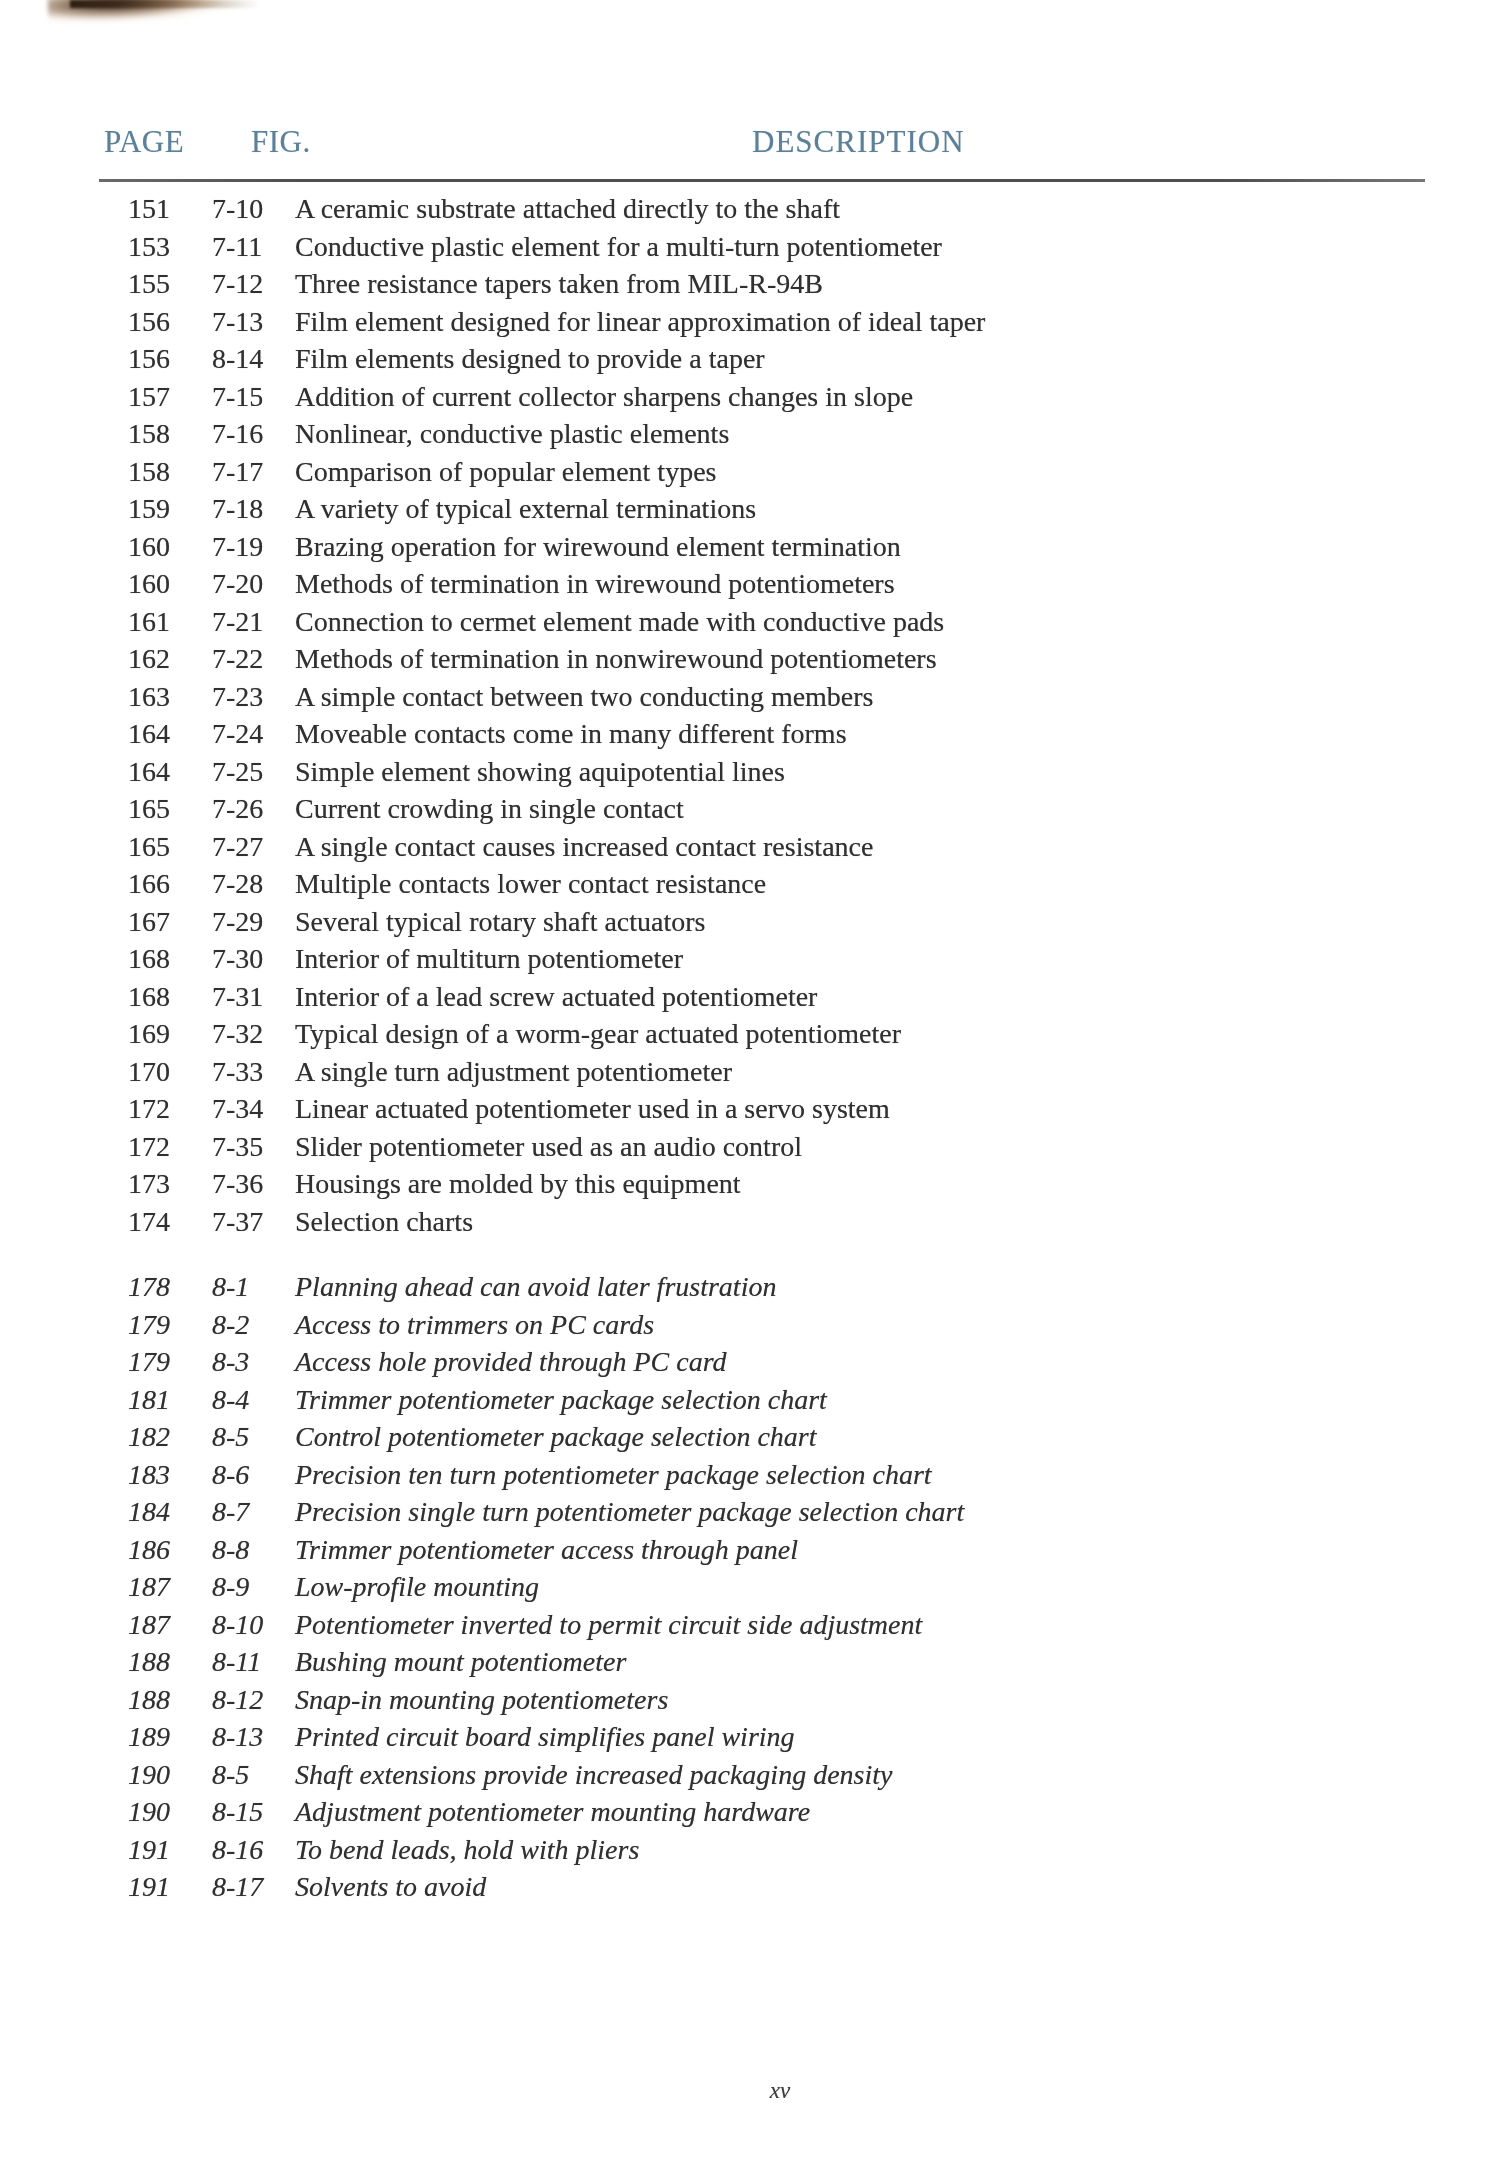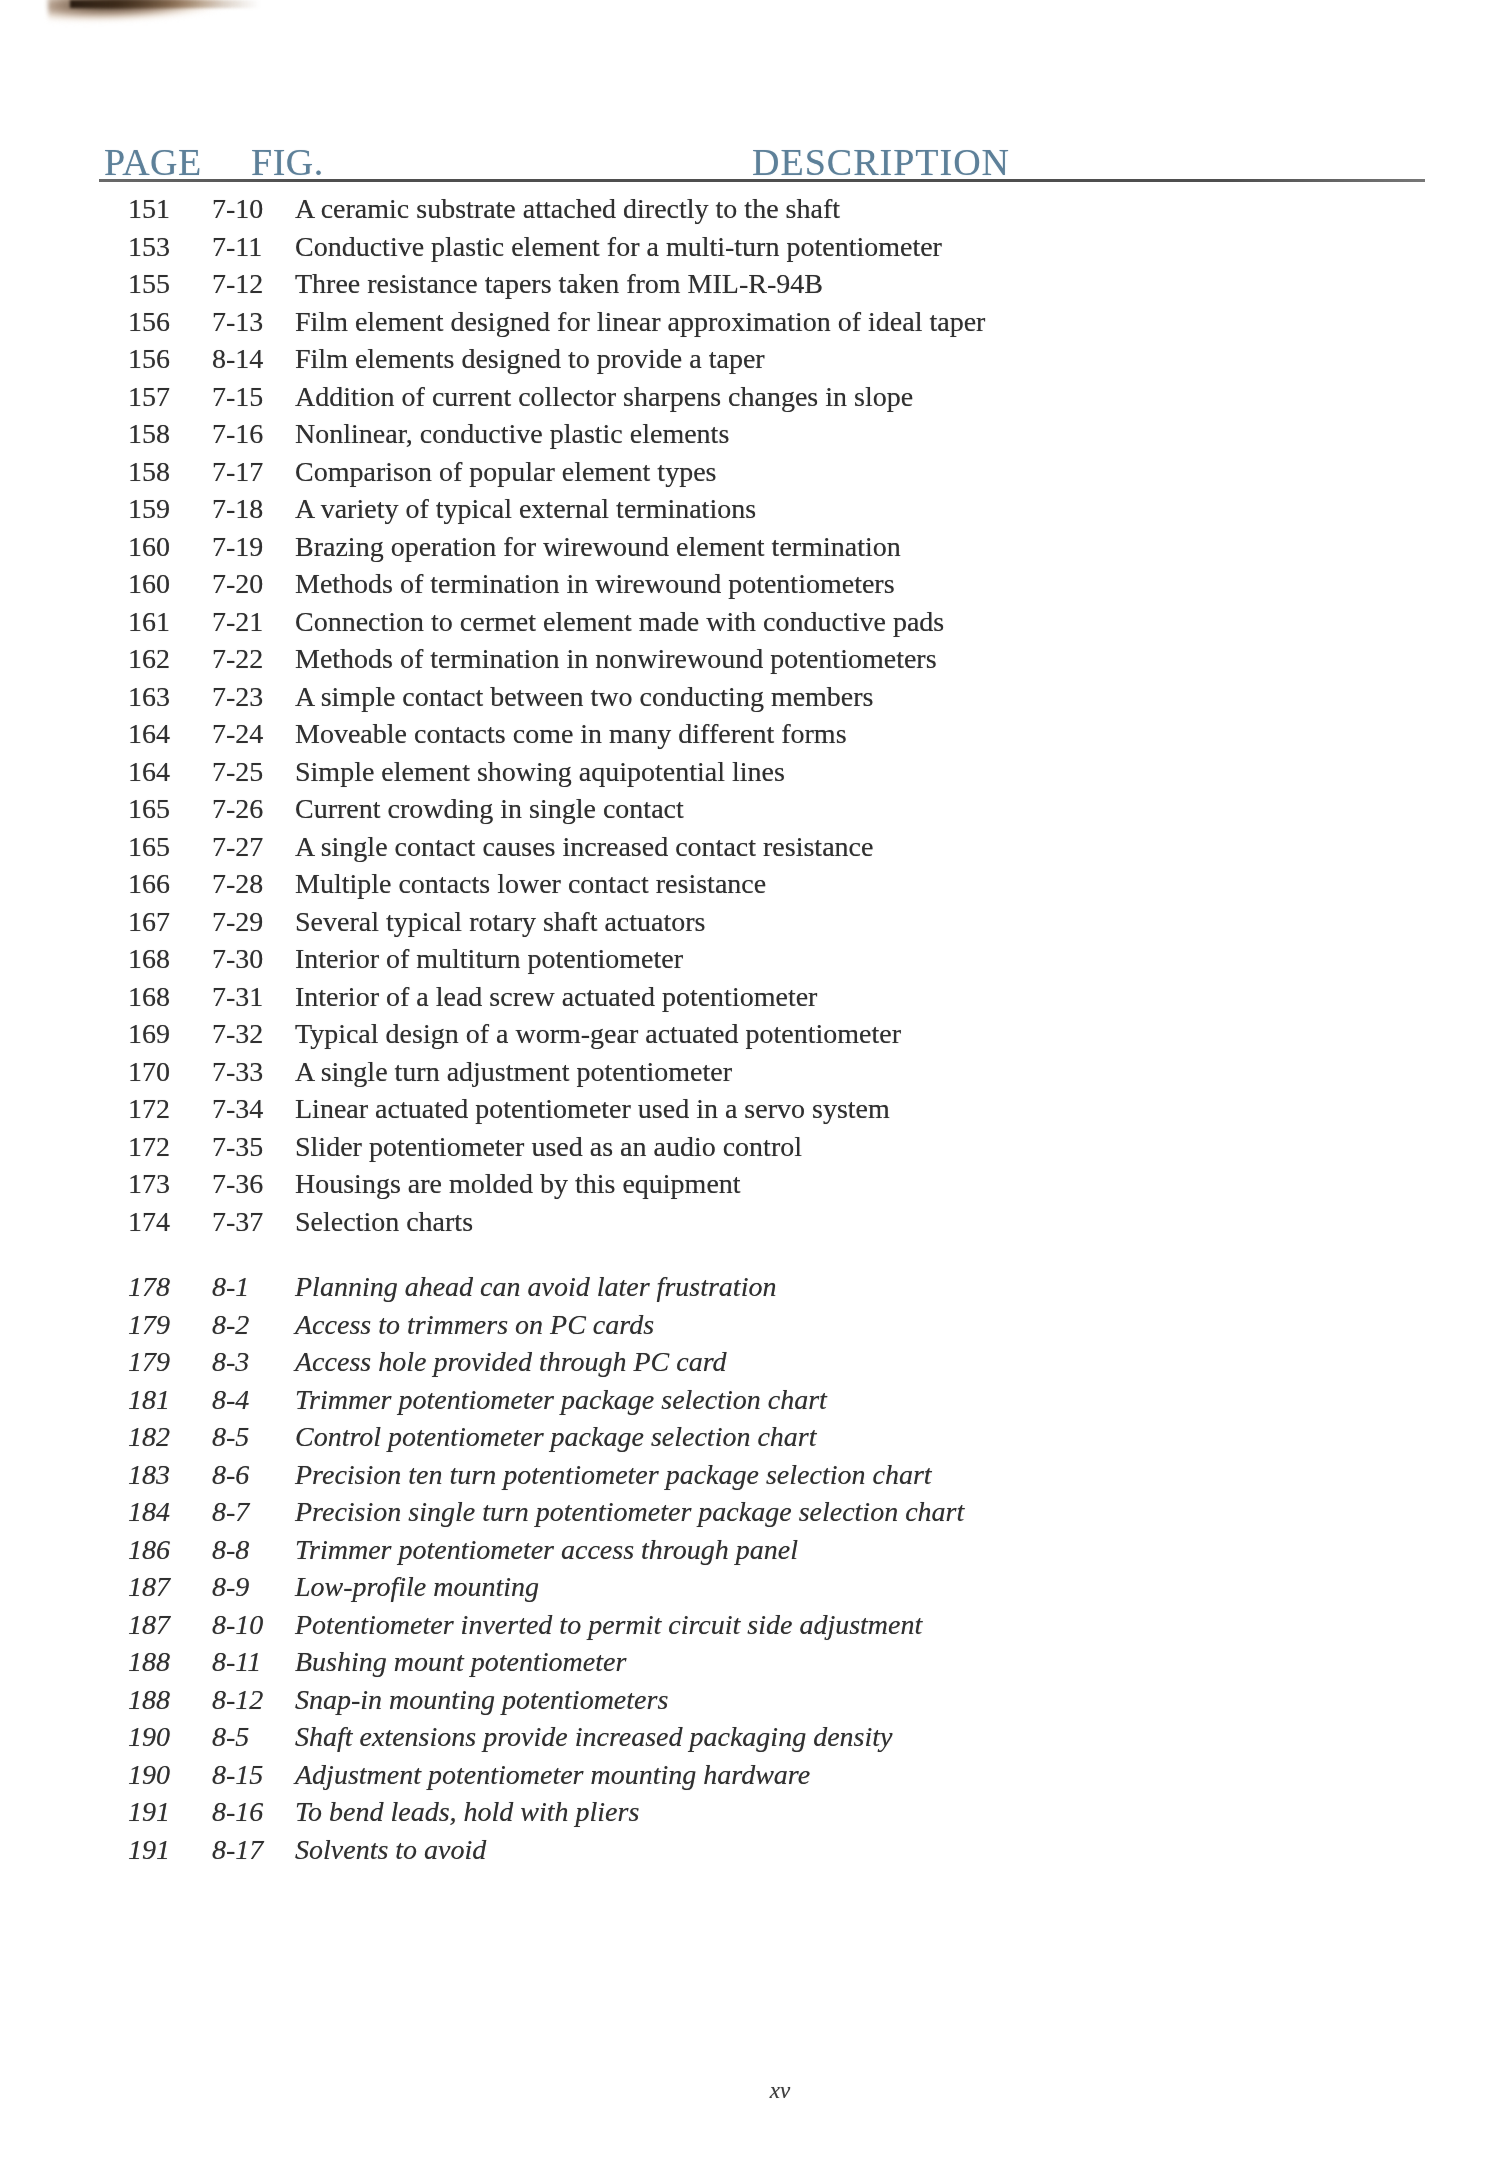--- a/index.html
+++ b/index.html
@@ -27,23 +27,23 @@
     transform: rotate(-2deg);
     filter: blur(2px);
   }
   .corner-smudge2 {
     position: absolute;
     top: 0; left: 70px;
     width: 190px; height: 8px;
     background: linear-gradient(to right, rgba(30,18,8,0.9), rgba(120,85,50,0.5) 60%, transparent);
     filter: blur(1.5px);
   }
-  .header-row { position: absolute; top: 140px; left: 0; width: 100%; height: 40px;
+  .header-row { position: absolute; top: 124px; left: 0; width: 100%; height: 40px;
     color: var(--header-color, #5d8099);
-    font-size: 38px; letter-spacing: 0.5px;
+    font-size: 31px; letter-spacing: 0.5px;
     text-shadow: 0 0 1px rgba(93,128,153,0.45);
   }
   .header-row .h-page { position: absolute; left: 104px; }
   .header-row .h-fig  { position: absolute; left: 243px; margin-left: 8px; }
   .header-row .h-desc { position: absolute; left: 752px; letter-spacing: 1px; }
   .rule {
     position: absolute; top: 179px; left: 99px;
     width: 1326px; height: 3px;
     background: linear-gradient(to right, #6a6a6a, var(--rule-color,#4f4f4f) 15%, var(--rule-color,#4f4f4f) 85%, #777);
   }
@@ -282,20 +282,25 @@
           <span class="cell-page">188</span>
           <span class="cell-fig">8-11</span>
           <span class="cell-desc">Bushing mount potentiometer</span>
         </div>
         <div class="toc-row">
           <span class="cell-page">188</span>
           <span class="cell-fig">8-12</span>
           <span class="cell-desc">Snap-in mounting potentiometers</span>
         </div>
         <div class="toc-row">
+          <span class="cell-page">189</span>
+          <span class="cell-fig">8-13</span>
+          <span class="cell-desc">Printed circuit board simplifies panel wiring</span>
+        </div>
+        <div class="toc-row">
           <span class="cell-page">190</span>
           <span class="cell-fig">8-5</span>
           <span class="cell-desc">Shaft extensions provide increased packaging density</span>
         </div>
         <div class="toc-row">
           <span class="cell-page">190</span>
           <span class="cell-fig">8-15</span>
           <span class="cell-desc">Adjustment potentiometer mounting hardware</span>
         </div>
         <div class="toc-row">

